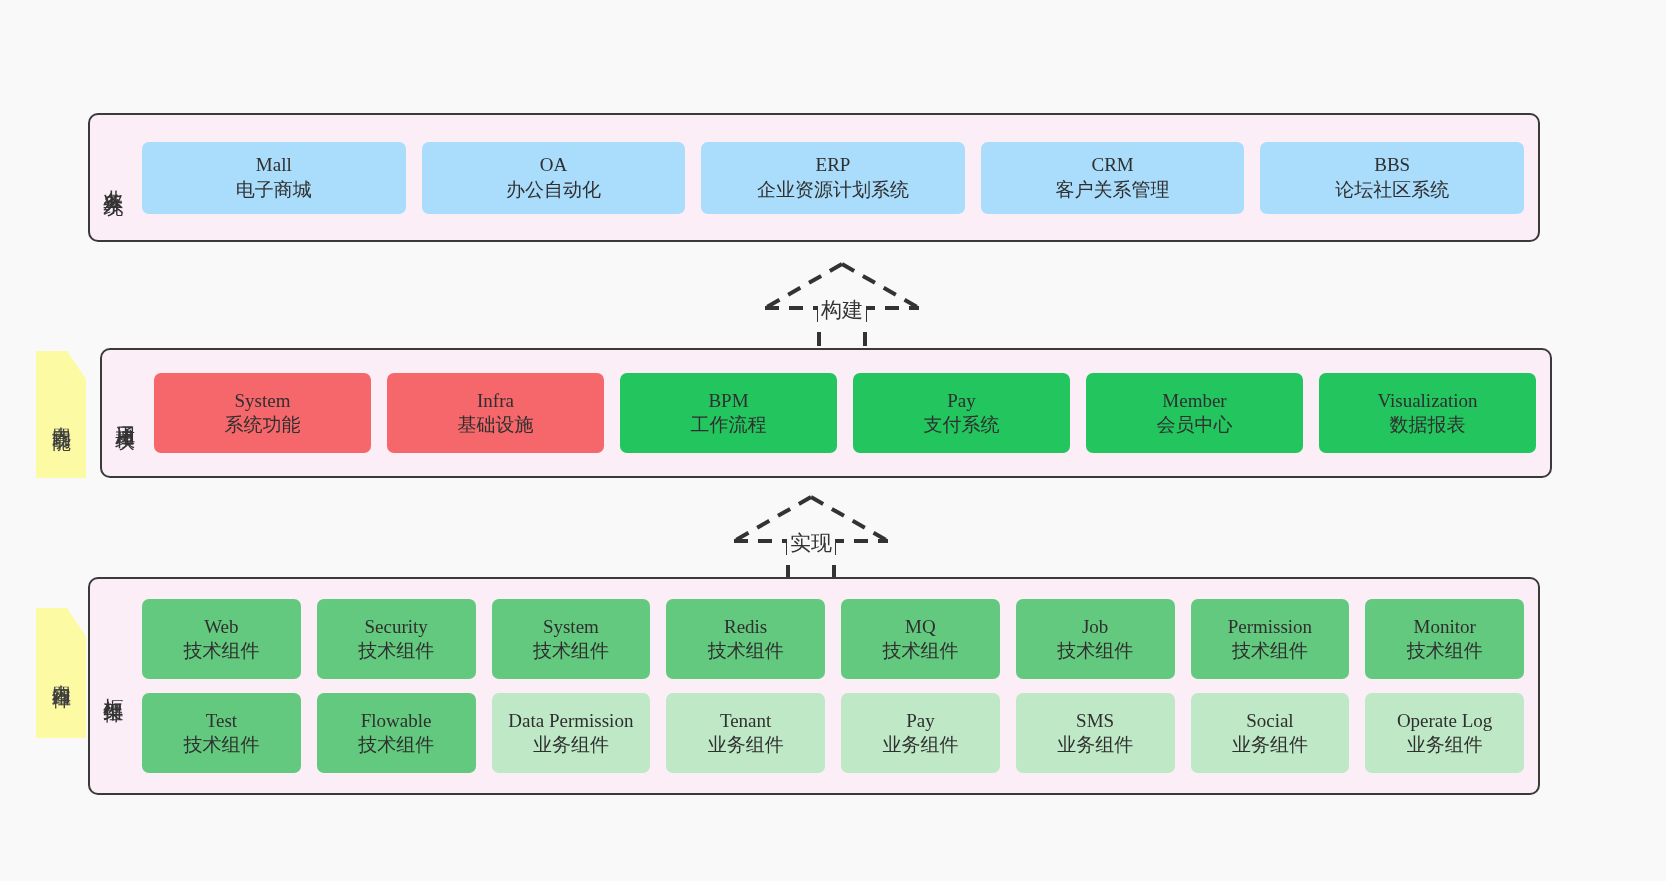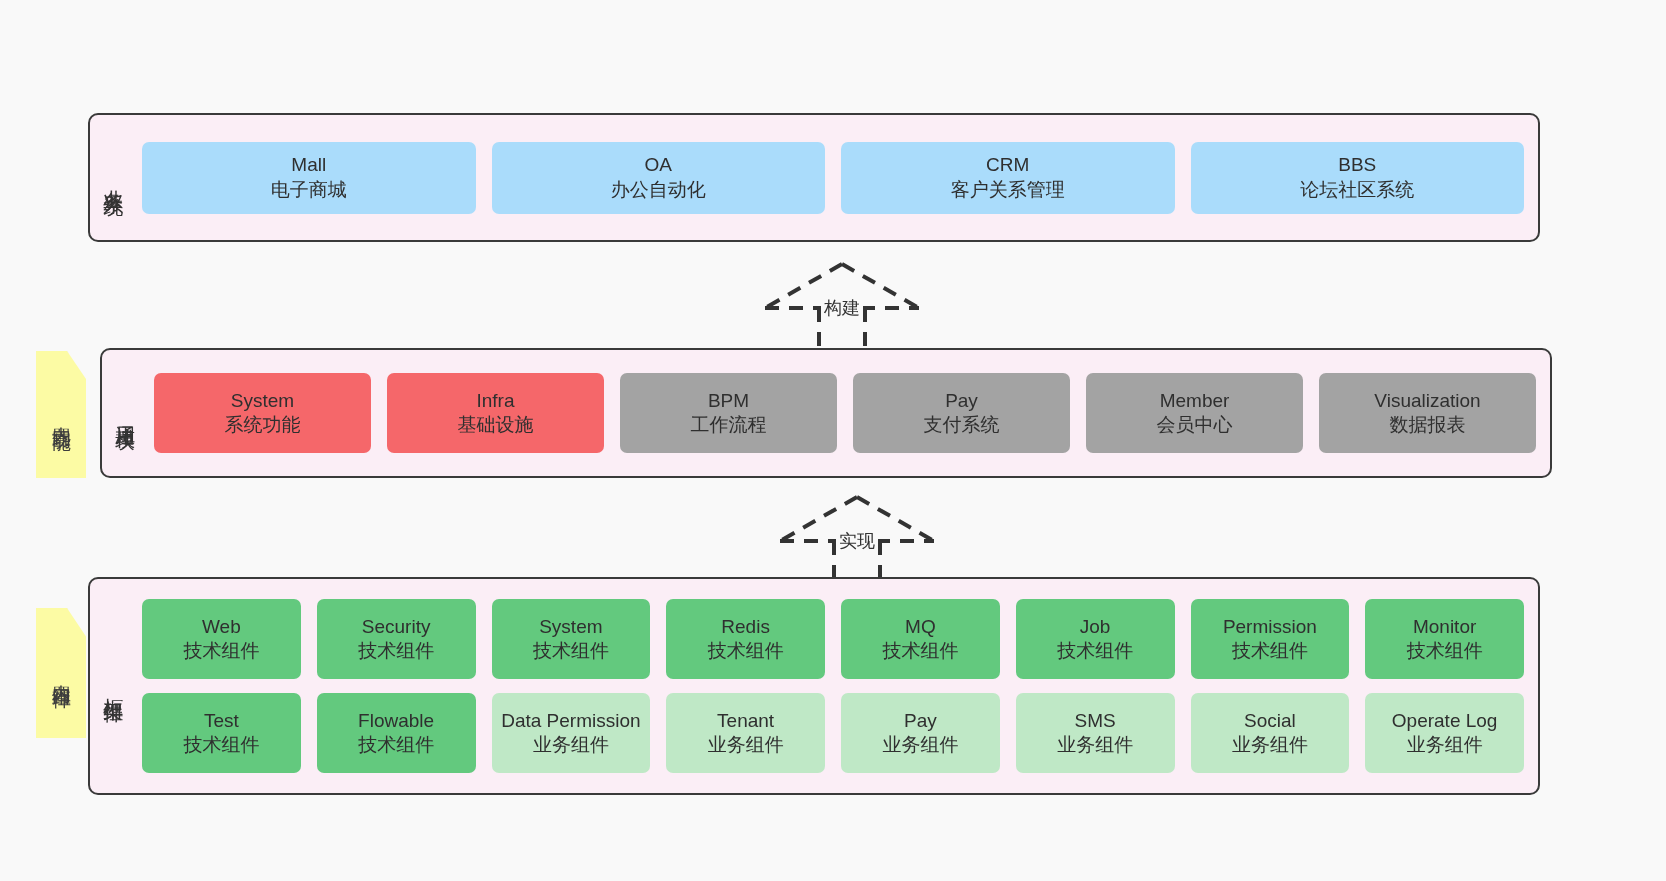--- a/index.html
+++ b/index.html
@@ -71,29 +71,30 @@
     display: flex;
     flex-direction: column;
     align-items: center;
     justify-content: center;
     text-align: center;
     font-size: 19px;
     line-height: 1.28;
     color: #2f2f2f;
     padding: 6px 4px;
     user-select: none;
+    font-family: Liberation Serif, serif;
   }
   .card .c-title { white-space: nowrap; }
   .card .c-sub { white-space: nowrap; }
   .card.wrap .c-title { white-space: normal; }
 
   
   .c-blue        { background: #aadcfb; }
   .c-red-strong  { background: #f5676a; }
-  .c-red-light   { background: #a3a3a3; }
+  .c-red-light   { background: #22c55e; }
   .c-green-strong{ background: #63c97e; }
   .c-green-light { background: #bfe8c6; text-align: center; }
 
   
   #layer-business   { left: 88px;  top: 113px; width: 1452px; height: 129px; }
   #layer-modules    { left: 100px;  top: 348px; width: 1452px; height: 130px; }
   #layer-framework  { left: 88px;  top: 577px; width: 1452px; height: 218px; }
 
   #layer-business  .card-row { height: 72px; }
   #layer-modules   .card-row { height: 80px; }
@@ -134,29 +135,29 @@
     position: absolute;
     width: 170px;
     height: 94px;
   }
   .uml-arrow svg { display: block; }
   .uml-arrow .uml-label {
     position: absolute;
     left: 50%;
     top: 38px;
     transform: translateX(-50%);
-    font-size: 18px;
+    font-size: 21px;
     color: #333;
     background: #f9f9f9;
     padding: 0 3px;
     white-space: nowrap;
     user-select: none;
   }
   #arrow-build     { left: 757px; top: 258px; }
-  #arrow-implement { left: 772px; top: 491px; }
+  #arrow-implement { left: 726px; top: 491px; }
 </style>
 </head>
 <body>
 
 <div id="canvas">
 
   <div class="layer" id="layer-business">
     <div class="layer-title">业务系统</div>
     <div class="layer-body">
       <div class="card-row">
@@ -164,20 +165,24 @@
         <div class="card c-blue">
           <span class="c-title">Mall</span>
           <span class="c-sub">电子商城</span>
         </div>
 
         <div class="card c-blue">
           <span class="c-title">OA</span>
           <span class="c-sub">办公自动化</span>
         </div>
 
+        <div class="card c-blue">
+          <span class="c-title">ERP</span>
+          <span class="c-sub">企业资源计划系统</span>
+        </div>
 
         <div class="card c-blue">
           <span class="c-title">CRM</span>
           <span class="c-sub">客户关系管理</span>
         </div>
 
 
         <div class="card c-blue">
           <span class="c-title">BBS</span>
           <span class="c-sub">论坛社区系统</span>

